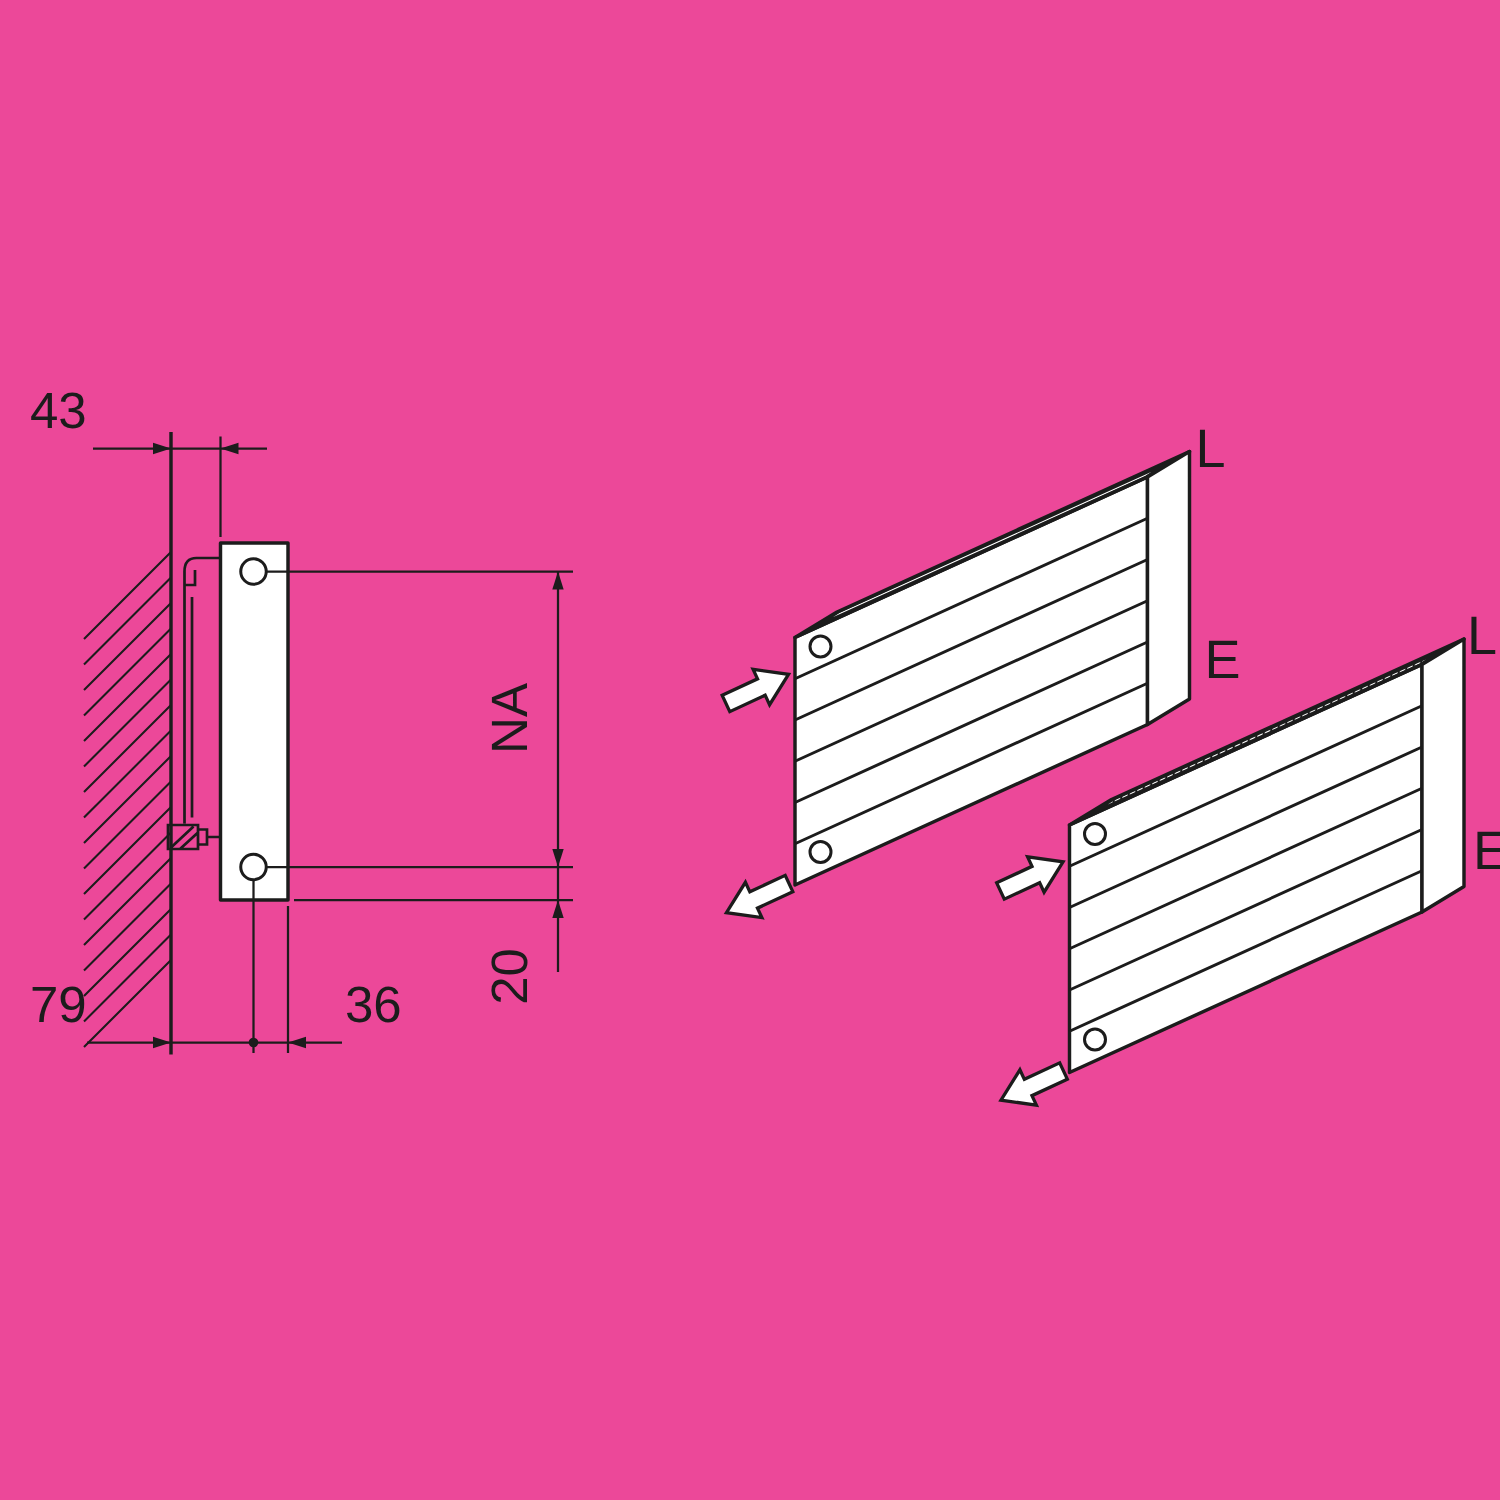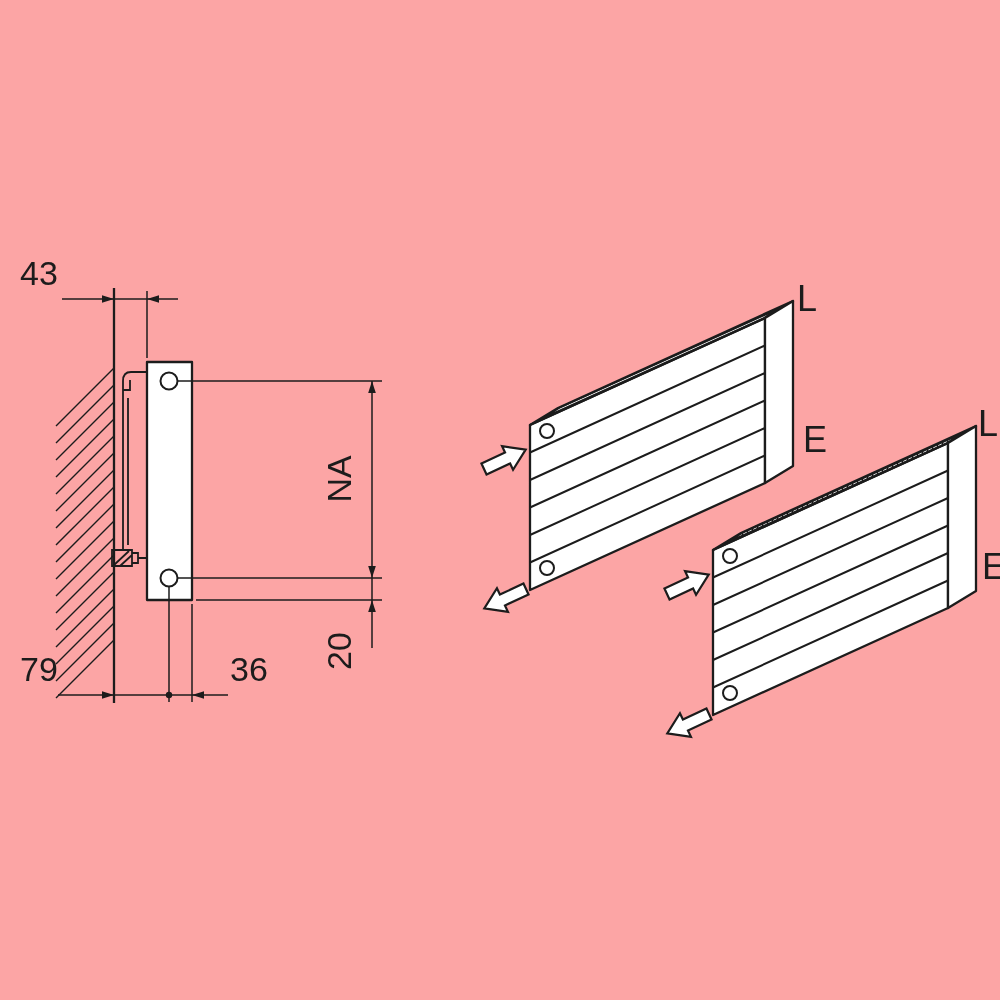--- a/index.html
+++ b/index.html
@@ -1,20 +1,20 @@
 <!DOCTYPE html>
 <html><head>
 <meta charset="utf-8">
 <style>
   html, body { margin: 0; padding: 0; background: #ffffff; }
   .canvas {
     position: relative;
     width: 1000px;
     height: 1000px;
-    background: #fca5a5;
+    background: #ec4899;
     overflow: hidden;
   }
   svg { display: block; }
   .outline    { fill: #ffffff; stroke: #1c1c1c; stroke-width: 2.3; stroke-linejoin: round; }
   .strokeonly { fill: none;    stroke: #1c1c1c; stroke-width: 2.3; }
   .slat       { fill: none;    stroke: #1c1c1c; stroke-width: 2;   }
   .rim        { fill: none;    stroke: #1c1c1c; stroke-width: 1.8; }
   .hatch      { fill: none;    stroke: #1c1c1c; stroke-width: 1.4; }
   .dimline    { fill: none;    stroke: #1c1c1c; stroke-width: 1.5; }
   .dimfill    { fill: #1c1c1c; stroke: none; }

